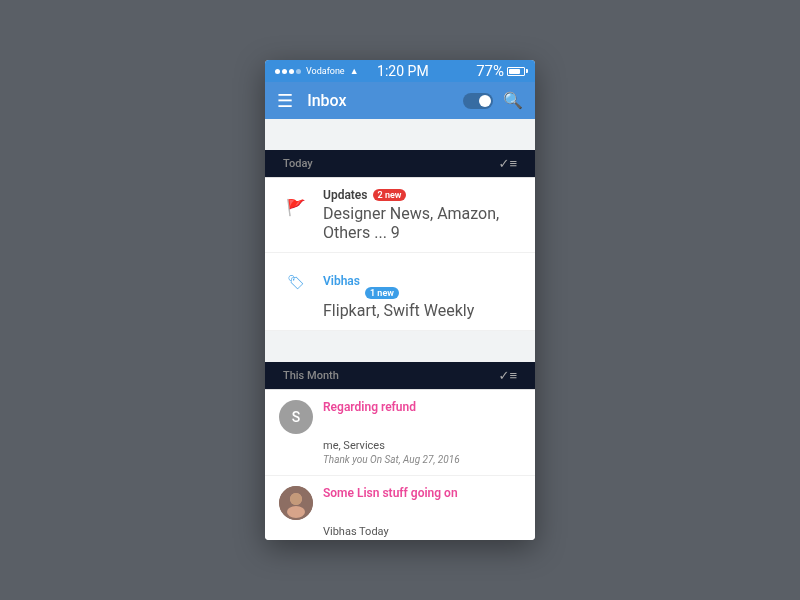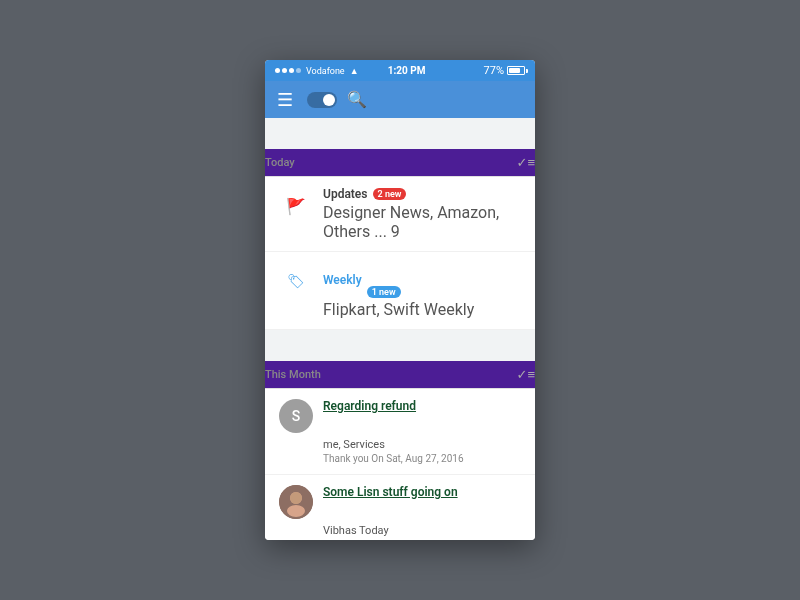--- a/index.html
+++ b/index.html
@@ -51,29 +51,29 @@
       margin-left: 2px;
       text-align: right;
     }
     .wifi-icon {
       color: white;
       font-size: 9px;
       margin-left: 2px;
     }
     .status-center {
       color: white;
-      font-size: 10px;
-      font-weight: 700;
+      font-size: 14px;
+      font-weight: 400;
     }
     .status-right {
       display: flex;
       align-items: center;
       gap: 3px;
       color: white;
-      font-size: 11px;
+      font-size: 15px;
       margin-left: 29px;
     }
     .battery {
       width: 18px; height: 9px;
       border: 1px solid white;
       border-radius: 1px;
       position: relative;
       display: flex;
       align-items: center;
       padding: 1px;
@@ -137,25 +137,25 @@
       position: absolute;
       right: 2px;
     }
     .toolbar-search {
       color: white;
       font-size: 16px;
       cursor: pointer;
     }
     
     .section-header {
-      background: #4c1d95;
+      background: #0f172a;
       display: flex;
       justify-content: space-between;
       align-items: center;
-      padding: 6px 0;
+      padding: 6px 18px;
       border-bottom: 1px solid #e0e0e0;
       margin-top: 31px;
     }
     .section-label {
       font-size: 11px;
       color: #888;
       font-weight: 500;
     }
     .check-all {
       font-size: 13px;
@@ -241,33 +241,33 @@
       display: flex;
       align-items: flex-start;
       padding: 10px 14px;
       border-bottom: 1px solid #f0f0f0;
       cursor: pointer;
     }
     .email-content { flex: 1; }
     .email-subject {
       font-size: 12px;
       font-weight: 600;
-      color: #14532d;
+      color: #ec4899;
       margin-bottom: 2px;
-      text-decoration: underline;
     }
     .email-from {
       font-size: 11px;
       color: #555;
       margin-bottom: 2px;
       margin-top: 25px;
     }
     .email-preview {
       font-size: 10px;
       color: #888;
+      font-style: italic;
     }
     
     .fab-container {
       flex: 1;
       position: relative;
       background: white;
       min-height: 50px;
     }
     .fab {
       position: absolute;
@@ -319,20 +319,21 @@
     <div class="status-right">
       <span>77%</span>
       <div class="battery">
         <div class="battery-fill"></div>
       </div>
     </div>
   </div>
 
   <div class="toolbar">
     <span class="toolbar-menu">☰</span>
+    <span class="toolbar-title">Inbox</span>
     <div class="toolbar-actions">
       <div class="toggle-container">
         <div class="toggle-thumb"></div>
       </div>
       <span class="toolbar-search">🔍</span>
     </div>
   </div>
 
   <div class="section-header">
     <span class="section-label">Today</span>
@@ -353,21 +354,21 @@
         <div class="item-subtitle">Designer News, Amazon, Others ... 9</div>
       </div>
     </div>
 
     <div class="inbox-item">
       <div class="item-icon">
         <span class="tag-icon">🏷</span>
       </div>
       <div class="item-content">
         <div class="item-title-row">
-          <span class="item-title promo">Weekly</span>
+          <span class="item-title promo">Vibhas</span>
           <span class="new-badge blue">1 new</span>
         </div>
         <div class="item-subtitle">Flipkart, Swift Weekly</div>
       </div>
     </div>
   </div>
 
   <div class="section-header">
     <span class="section-label">This Month</span>
     <span class="check-all">✓≡</span>

